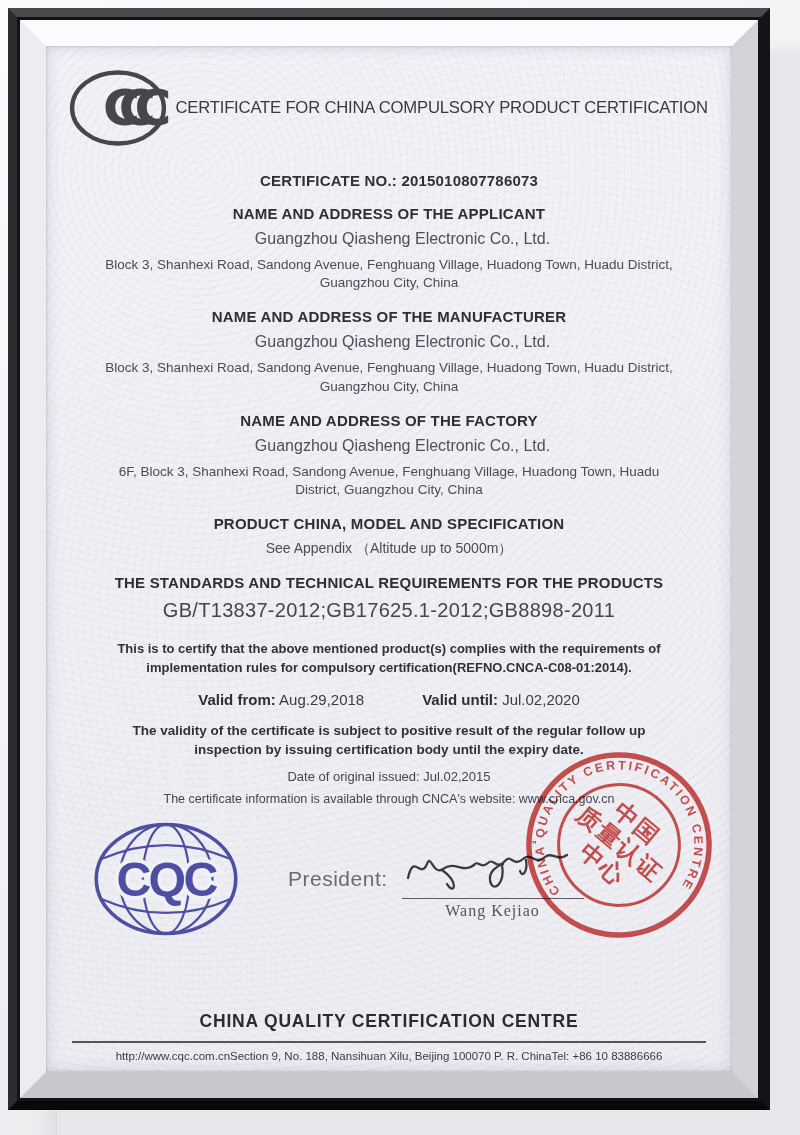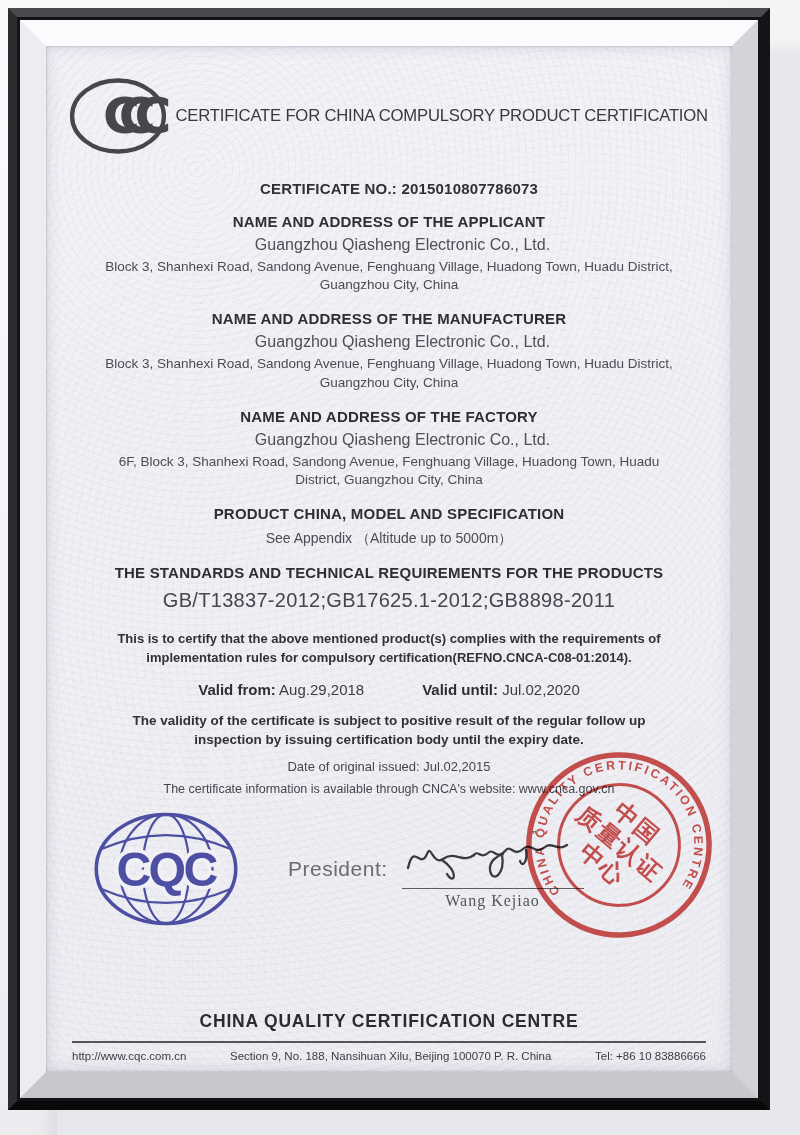--- a/index.html
+++ b/index.html
@@ -17,32 +17,32 @@
     background:#efeff4;}
   .paper{position:absolute;inset:0;overflow:hidden;text-align:center;color:#3a3b42;
     background:
       repeating-radial-gradient(circle at 22% 12%, rgba(130,130,170,.05) 0 1.5px, rgba(0,0,0,0) 1.5px 7px),
       repeating-radial-gradient(circle at 78% 55%, rgba(130,130,170,.04) 0 1.5px, rgba(0,0,0,0) 1.5px 8px),
       repeating-radial-gradient(circle at 45% 90%, rgba(130,130,170,.035) 0 1px, rgba(0,0,0,0) 1px 6px),
       linear-gradient(#f2f2f7,#ededf2);
     box-shadow:inset 0 0 16px rgba(80,80,110,.18), inset 0 0 3px rgba(50,50,70,.30);}
 
   
-  .title-row{display:flex;align-items:center;padding:20px 20px 0 20px;margin-top:8px;}
+  .title-row{display:flex;align-items:center;padding:20px 20px 0 20px;}
   .ccc{width:104px;height:84px;flex:0 0 auto;}
   .ccc-text{font-family:"DejaVu Sans",sans-serif;font-weight:bold;font-size:58px;
     fill:#46474c;letter-spacing:-0.42em;text-anchor:middle;}
   .doc-title{flex:1;font-size:17px;letter-spacing:-0.2px;color:#393a40;white-space:nowrap;
     transform:scaleX(.98);transform-origin:center;}
   .cert-no{margin-top:22px;font-size:15px;font-weight:bold;color:#303136;letter-spacing:.2px;padding-left:20px;}
 
   
   .block{margin-top:16px;}
   .block h3{margin:0 0 6px 0;font-size:15px;font-weight:bold;color:#2e2f35;letter-spacing:.2px;}
-  .company{margin:0;font-size:16px;color:#4e4f57;padding-left:27px;}
+  .company{margin:8px;font-size:16px;color:#4e4f57;padding-left:27px;}
   .addr{margin:4px auto 0 auto;max-width:596px;font-size:13.5px;line-height:1.35;color:#4b4c54;}
   .product-name{margin:10px 0 0 0;font-size:15.5px;color:#4e4f57;}
   .appendix{margin:8px 0 0 0;font-size:14px;color:#4b4c54;}
   .standards-value{margin:8px 0 0 0;font-size:20px;color:#45464e;letter-spacing:.3px;}
 
   .certify{margin:18px auto 0 auto;max-width:622px;font-size:13px;font-weight:bold;
     line-height:1.4;color:#313238;}
   .valid-row{margin-top:14px;display:flex;justify-content:center;gap:58px;font-size:15px;color:#3c3d44;}
   .valid-row b{color:#2e2f35;}
   .validity-note{margin:14px auto 0 auto;max-width:566px;font-size:13.5px;font-weight:bold;
@@ -66,21 +66,21 @@
   .seal{position:absolute;top:700px;right:14px;width:198px;height:198px;
     mix-blend-mode:multiply;opacity:.93;transform:rotate(-2deg);}
   .seal-ring{font-family:"Liberation Sans",sans-serif;font-weight:bold;font-size:12.5px;
     letter-spacing:2.5px;fill:#cf4744;}
   .seal-cjk text{font-weight:bold;font-size:24px;fill:#cf4744;text-anchor:middle;letter-spacing:2px;}
 
   
   .paper-footer{position:absolute;left:26px;right:26px;bottom:10px;}
   .centre-name{margin:0;font-size:17.5px;font-weight:bold;color:#2b2c32;letter-spacing:.8px;text-align:center;}
   .footer-rule{border:none;border-top:2px solid #54555b;margin:9px 0 7px 0;}
-  .footer-row{display:flex;justify-content:space-between;align-items:baseline;
+  .footer-row{display:flex;justify-content:center;align-items:baseline;
     font-size:11.5px;color:#3b3c43;}
 </style>
 </head>
 <body>
 
 <div class="stage">
   <div class="frame-dark">
     <div class="frame-silver">
       <div class="paper">
 

